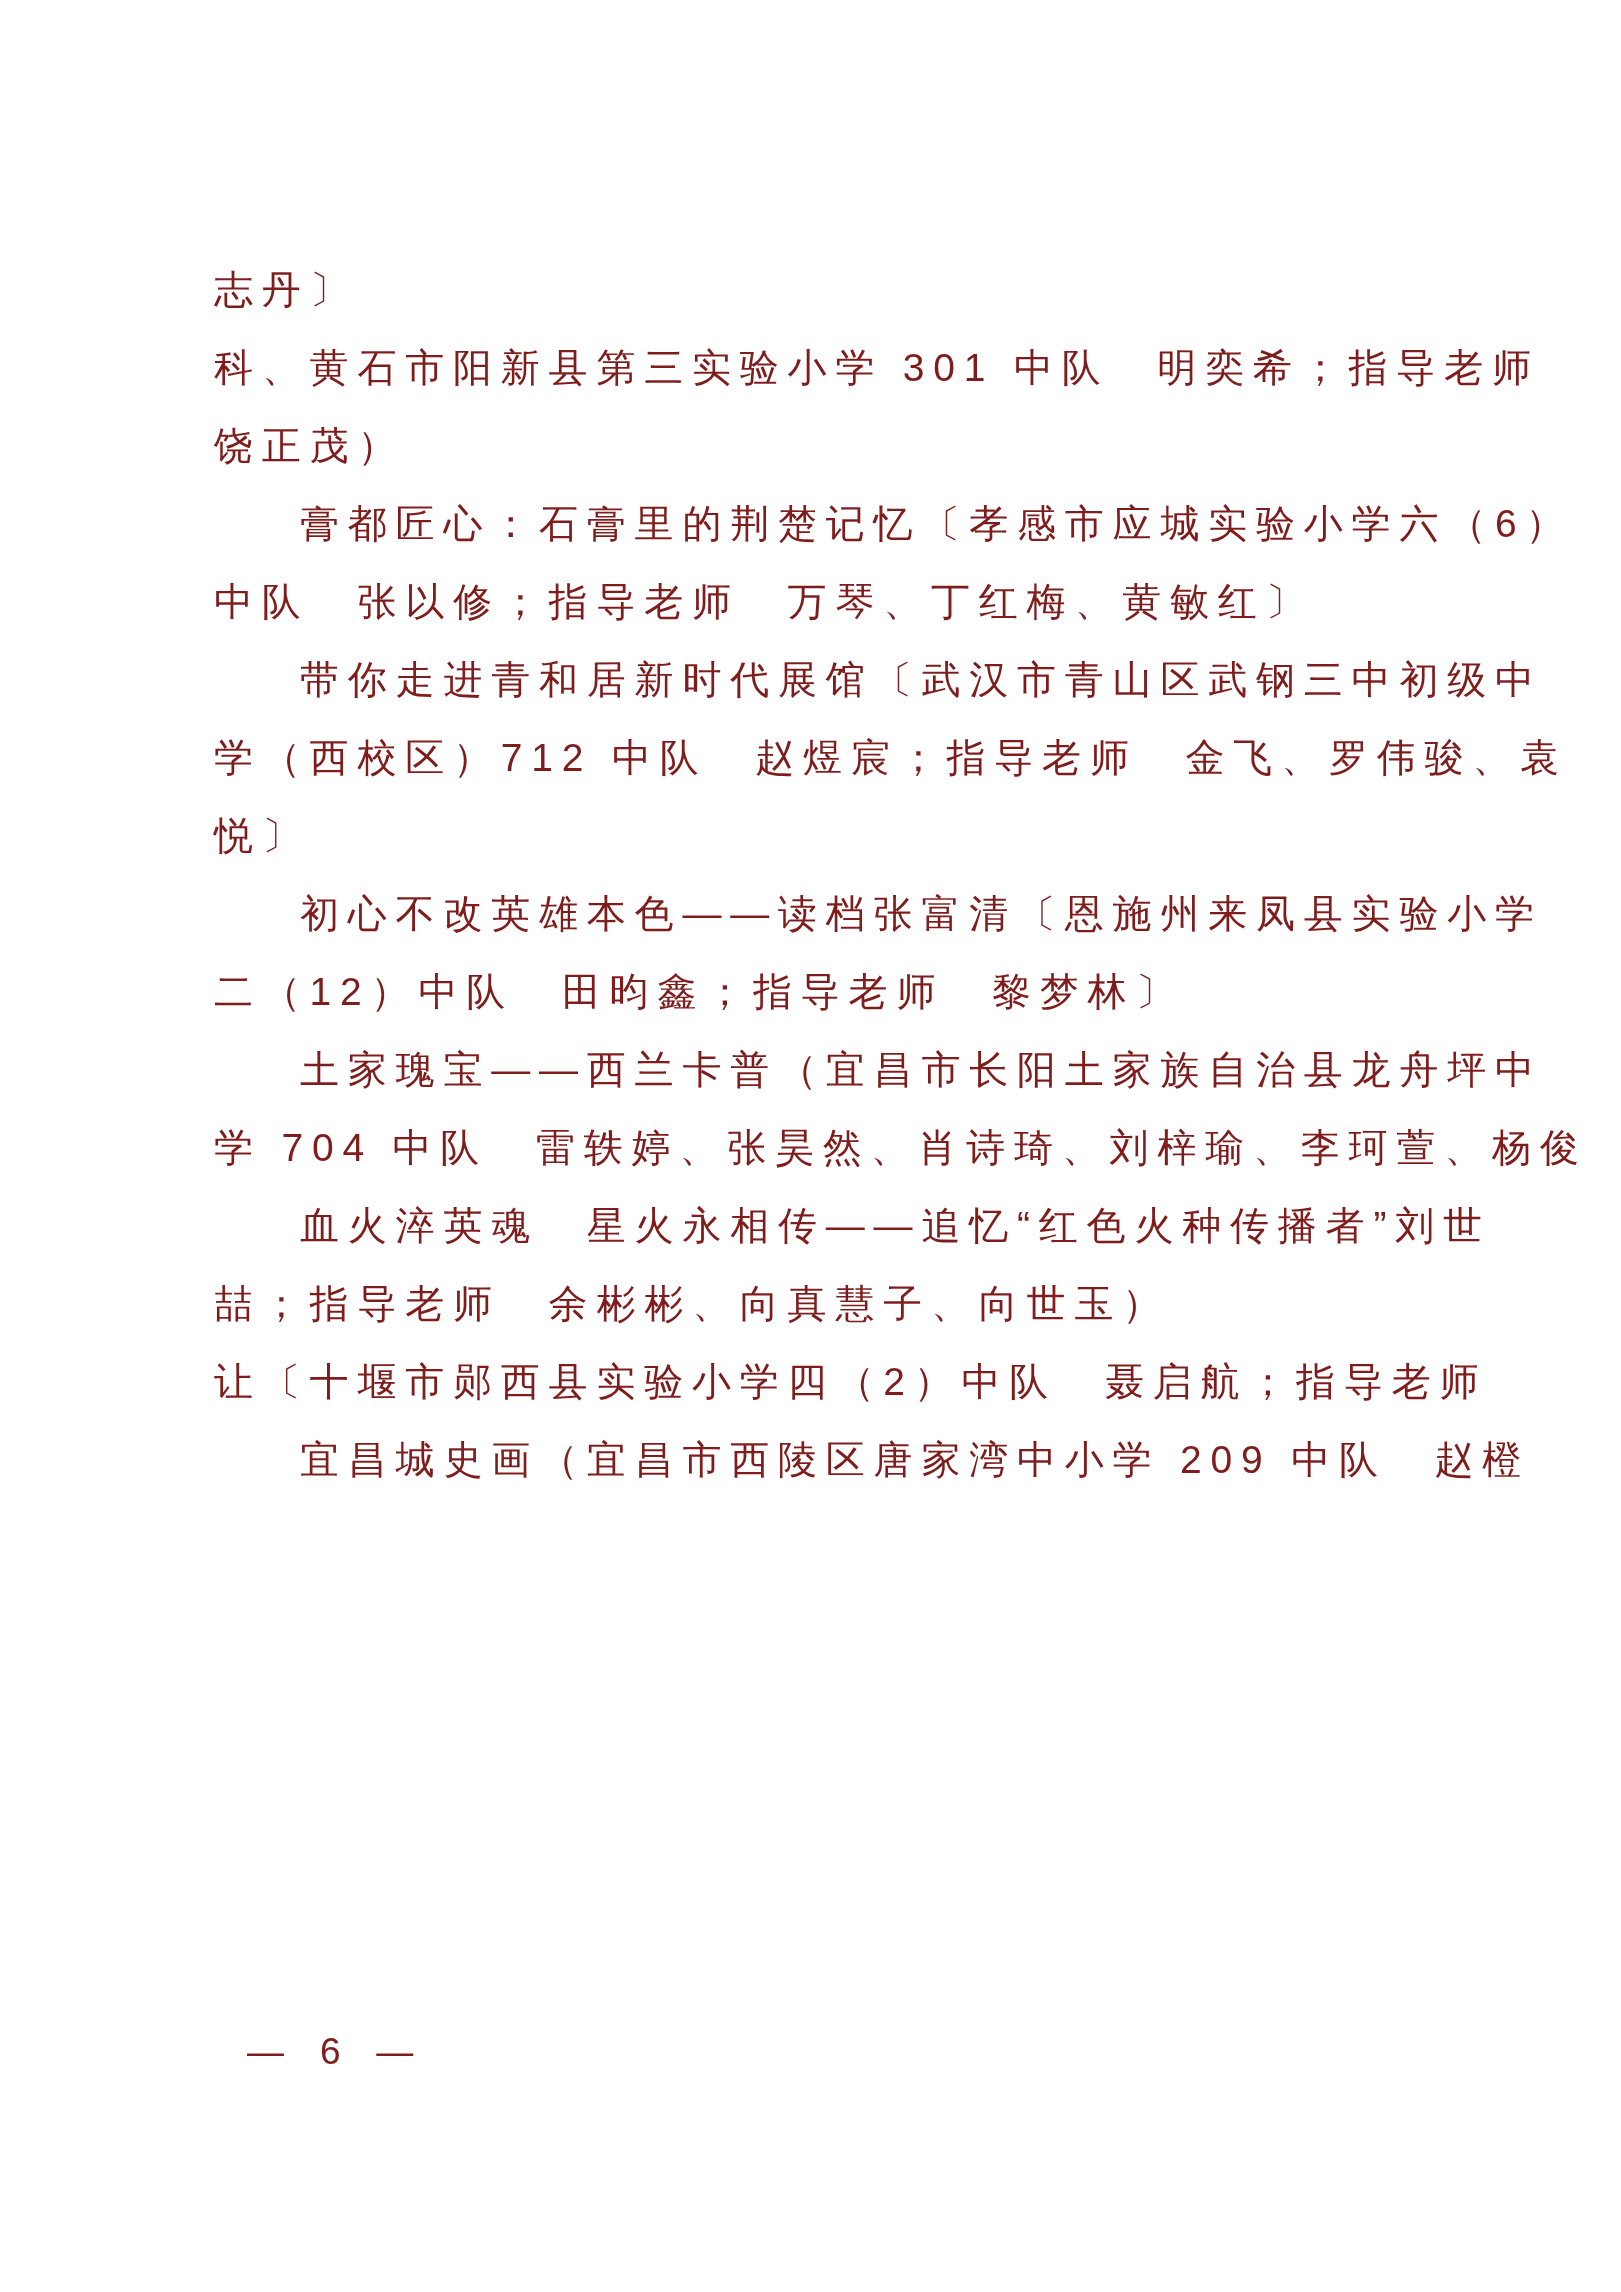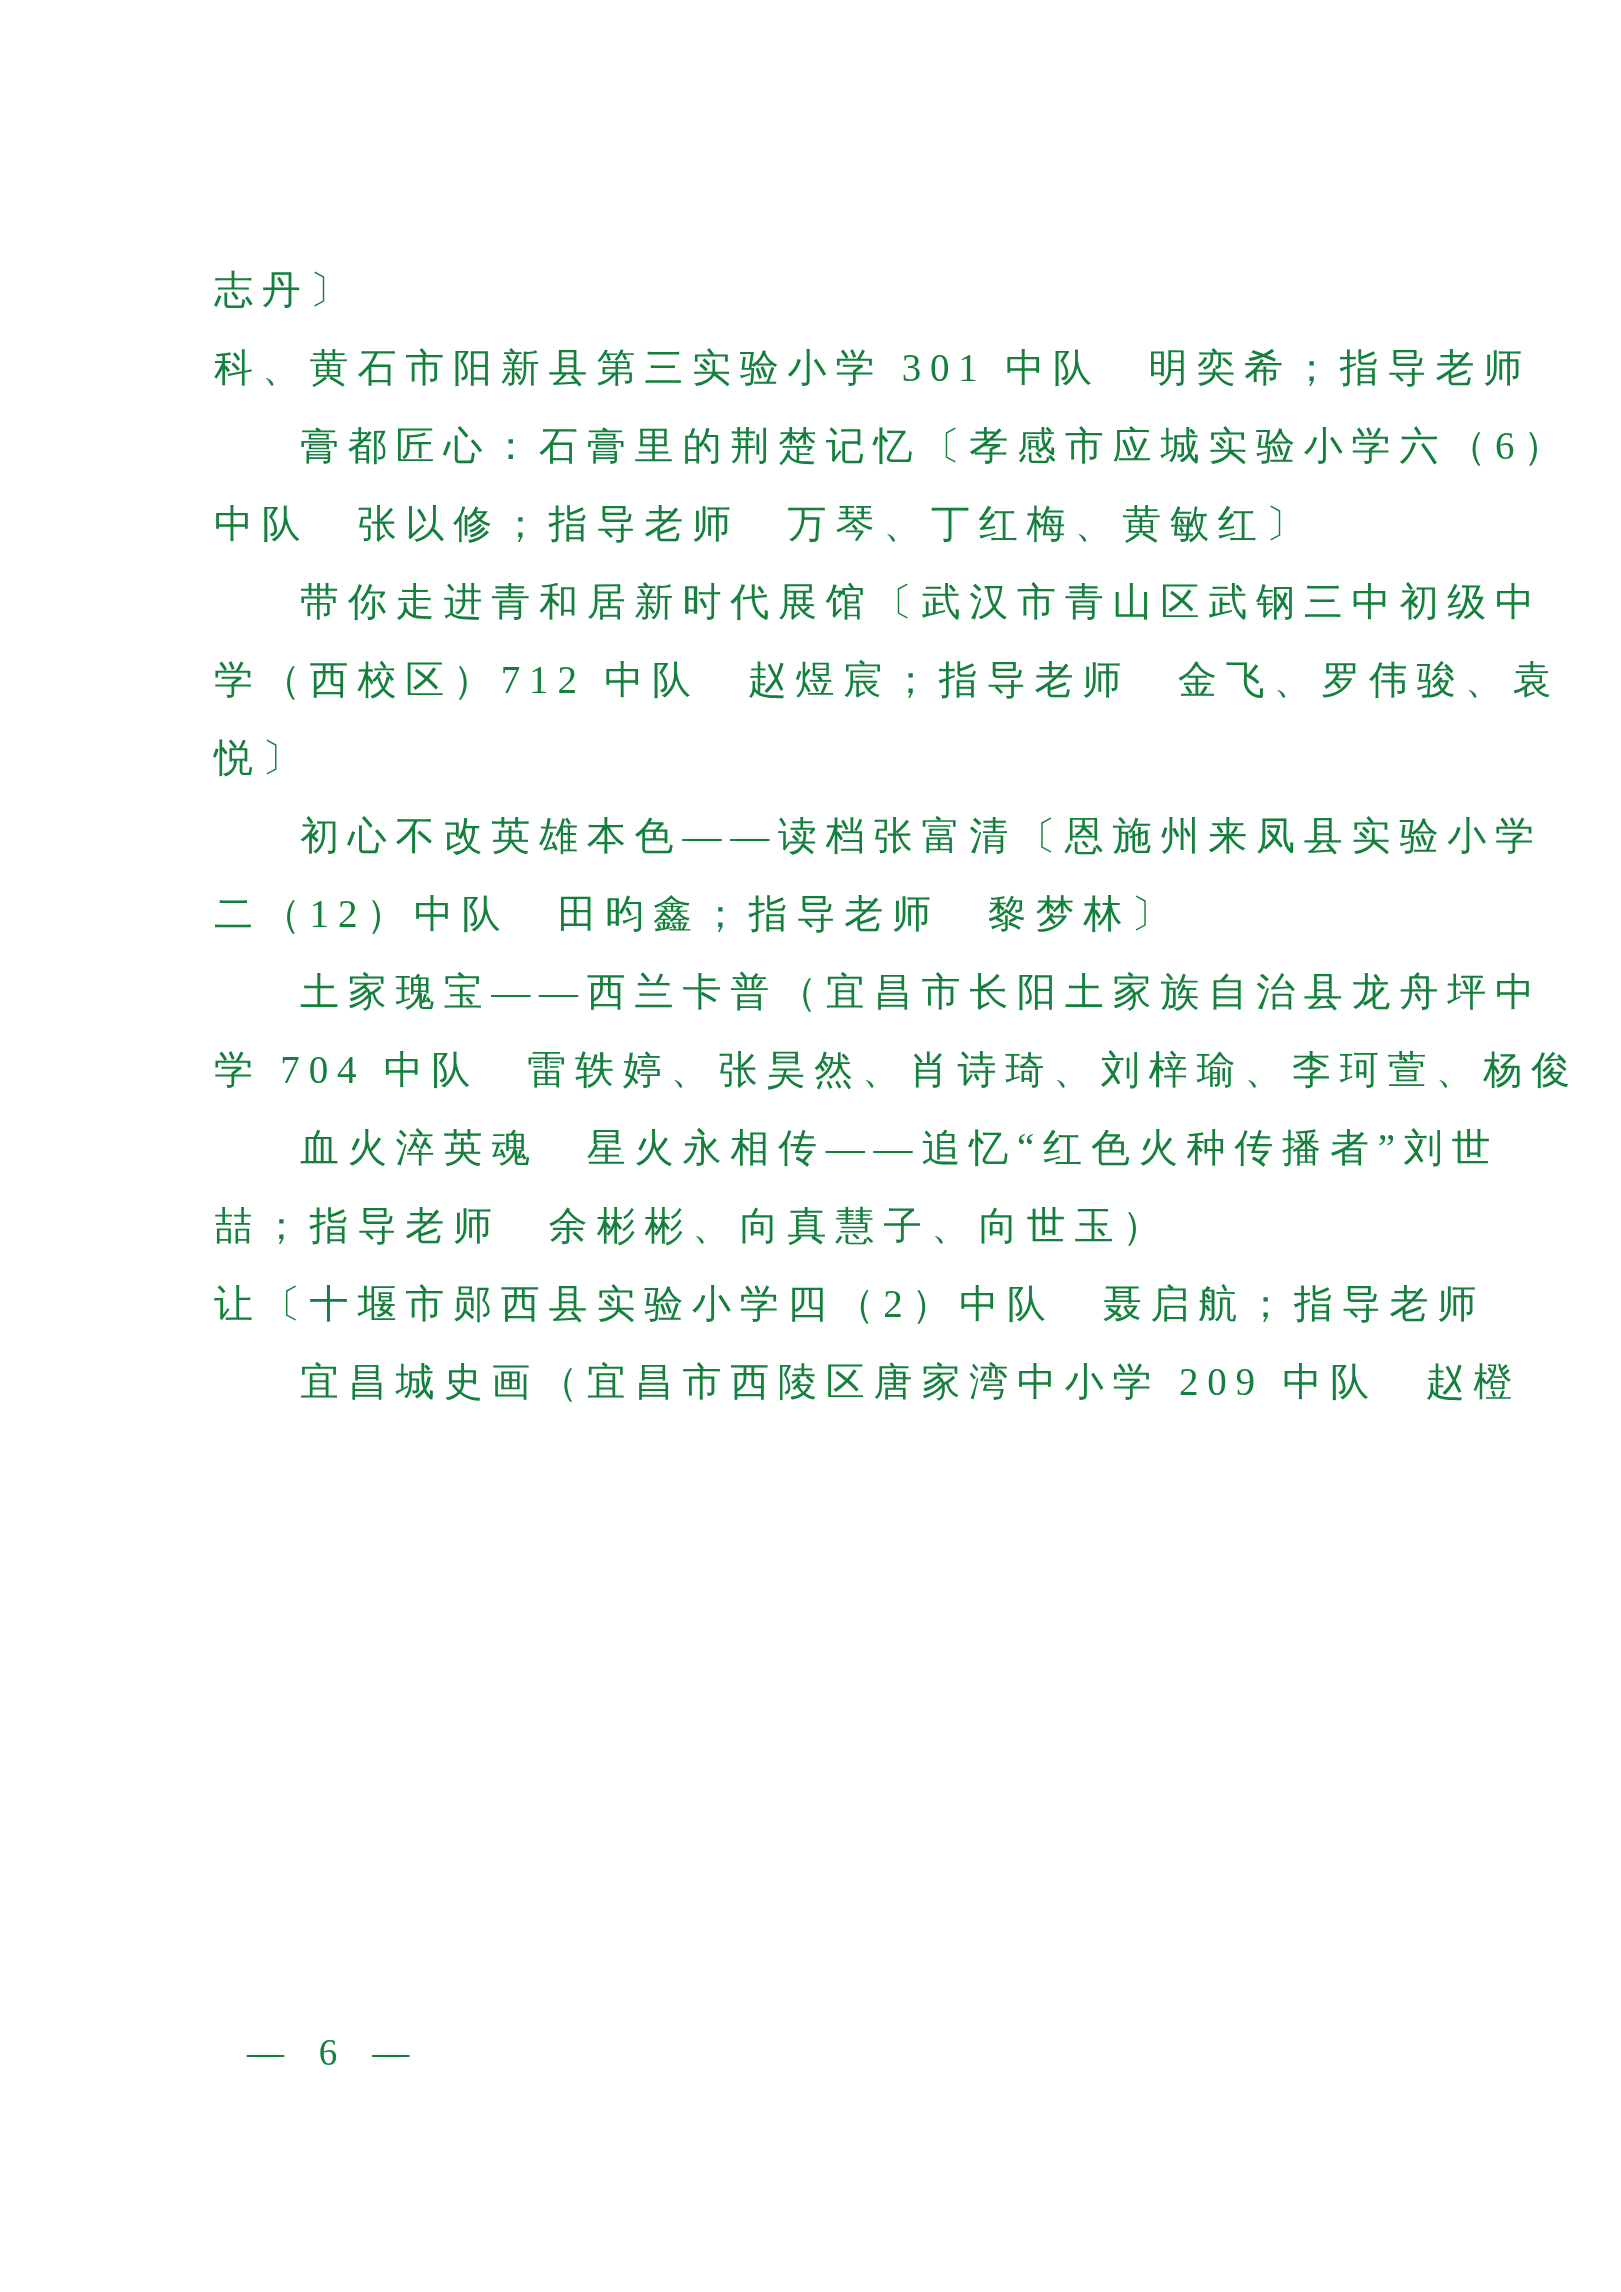--- a/index.html
+++ b/index.html
@@ -5,22 +5,22 @@
   html, body {
     margin: 0;
     padding: 0;
     background: #e8e8e8;
   }
   .page {
     position: relative;
     width: 1621px;
     height: 2293px;
     background: #ffffff;
-    color: #15803d;
-    font-family: Liberation Serif, serif;
+    color: #7f1d1d;
+    font-family: Liberation Sans, sans-serif;
     overflow: hidden;
     margin: 0 auto;
   }
   .body-block {
     position: absolute;
     left: 214px;
     top: 251px;
     width: 1274px;
   }
   .line {
@@ -51,20 +51,21 @@
   }
 </style>
 </head>
 <body>
 
 <div class="page">
   <div class="body-block">
     <div id="lines-before">
         <div class="line">志丹〕</div>
         <div class="line">科、黄石市阳新县第三实验小学 301 中队　明奕希；指导老师</div>
+        <div class="line">饶正茂）</div>
         <div class="line indent">膏都匠心：石膏里的荆楚记忆〔孝感市应城实验小学六（6）</div>
         <div class="line">中队　张以修；指导老师　万琴、丁红梅、黄敏红〕</div>
       </div>
     <div id="lines-after">
         <div class="line indent">带你走进青和居新时代展馆〔武汉市青山区武钢三中初级中</div>
         <div class="line">学（西校区）712 中队　赵煜宸；指导老师　金飞、罗伟骏、袁</div>
         <div class="line">悦〕</div>
         <div class="line indent">初心不改英雄本色——读档张富清〔恩施州来凤县实验小学</div>
         <div class="line">二（12）中队　田昀鑫；指导老师　黎梦林〕</div>
         <div class="line indent">土家瑰宝——西兰卡普（宜昌市长阳土家族自治县龙舟坪中</div>

